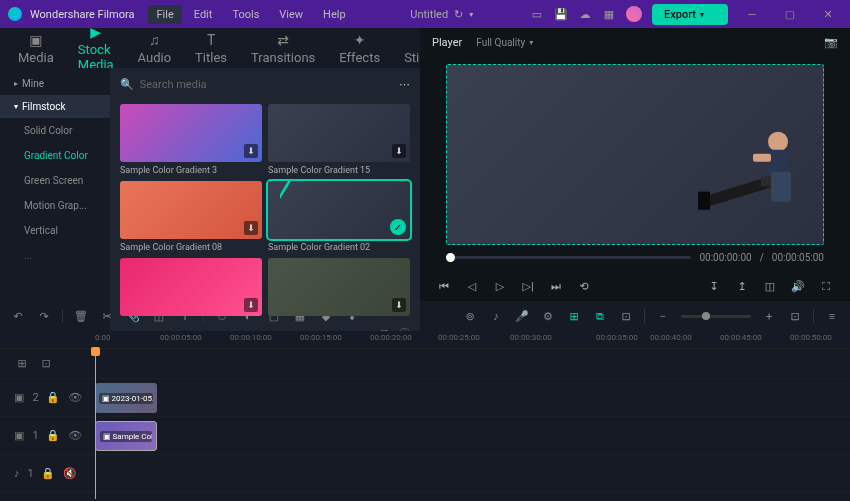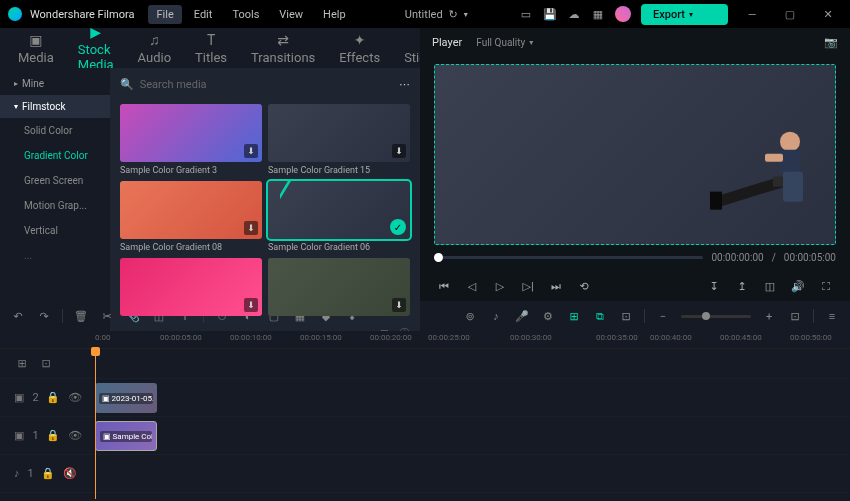--- a/index.html
+++ b/index.html
@@ -1,25 +1,25 @@
 <!DOCTYPE html>
 <html><head>
 <meta charset="utf-8">
 <style>
 *{margin:0;padding:0;box-sizing:border-box;font-family:-apple-system,BlinkMacSystemFont,"Segoe UI",Roboto,sans-serif;}
 body{background:#0f1419;color:#ccc;font-size:11px;overflow:hidden;width:850px;height:501px;}
-.titlebar{height:28px;background:#000000;display:flex;align-items:center;padding:0 8px;gap:4px;}
+.titlebar{height:28px;background:#4c1d95;display:flex;align-items:center;padding:0 8px;gap:4px;}
 .logo{width:14px;height:14px;border-radius:50%;background:linear-gradient(135deg,#00d4aa,#00a8ff);margin-right:4px;}
 .app-name{font-size:11px;color:#ddd;margin-right:10px;}
 .menu-item{padding:3px 8px;color:#bbb;cursor:pointer;border-radius:3px;}
 .menu-item.active{background:#2a3140;}
 .titlebar-center{flex:1;display:flex;justify-content:center;align-items:center;gap:6px;color:#aaa;}
 .titlebar-right{display:flex;align-items:center;gap:10px;}
 .tb-icon{width:14px;height:14px;display:flex;align-items:center;justify-content:center;color:#999;cursor:pointer;}
-.export-btn{background:#00d4aa;color:#0a0f14;padding:4px 35px 4px 12px;border-radius:4px;font-size:11px;font-weight:500;cursor:pointer;display:flex;align-items:center;gap:4px;}
+.export-btn{background:#00d4aa;color:#0a0f14;padding:4px 24px 4px 12px;border-radius:4px;font-size:11px;font-weight:500;cursor:pointer;display:flex;align-items:center;gap:4px;}
 .avatar{width:16px;height:16px;border-radius:50%;background:linear-gradient(45deg,#ff6b9d,#c86bd4);}
 .win-btn{width:28px;height:20px;display:flex;align-items:center;justify-content:center;color:#999;cursor:pointer;}
 
 .main{display:flex;height:273px;}
 .left-panel{width:420px;background:#151a24;display:flex;flex-direction:column;}
 .tabs{height:40px;display:flex;align-items:center;padding:0 8px;gap:4px;background:#151a24;}
 .tab{display:flex;flex-direction:column;align-items:center;gap:2px;padding:4px 10px;color:#888;cursor:pointer;}
 .tab.active{color:#00d4aa;}
 .tab-icon{font-size:14px;}
 .tab-label{font-size:13px;}
@@ -39,21 +39,21 @@
 .thumb-label{font-size:9px;color:#aaa;margin-top:3px;white-space:nowrap;overflow:hidden;text-overflow:ellipsis;}
 .dl-icon{position:absolute;bottom:4px;right:4px;width:14px;height:14px;background:rgba(0,0,0,0.5);border-radius:2px;display:flex;align-items:center;justify-content:center;color:#ccc;font-size:9px;}
 .check{position:absolute;bottom:4px;right:4px;width:16px;height:16px;background:#00d4aa;border-radius:50%;display:flex;align-items:center;justify-content:center;color:#000;font-size:10px;}
 .content-footer{height:26px;display:flex;align-items:center;justify-content:flex-end;padding:0 10px;gap:10px;color:#666;}
 
 .right-panel{flex:1;background:#0f1419;display:flex;flex-direction:column;}
 .preview-header{height:28px;display:flex;align-items:center;padding:0 12px;gap:14px;}
 .preview-tab{color:#ddd;font-size:11px;}
 .quality{color:#888;font-size:10px;display:flex;align-items:center;gap:4px;}
 .preview-header-right{margin-left:auto;color:#888;}
-.preview-area{flex:1;padding:8px 14px;display:flex;flex-direction:column;}
+.preview-area{flex:1;padding:8px 26px;display:flex;flex-direction:column;}
 .video{flex:1;background:linear-gradient(135deg,#3a4050 0%,#2a3040 100%);border:1px dashed #00d4aa;border-radius:2px;position:relative;overflow:hidden;}
 .char{position:absolute;right:0;top:30%;width:140px;height:70%;}
 .char svg{width:100%;height:100%;}
 .scrub{height:18px;display:flex;align-items:center;gap:8px;padding-top:6px;}
 .scrub-track{flex:1;height:3px;background:#2a3140;border-radius:2px;position:relative;}
 .scrub-dot{position:absolute;left:0;top:-3px;width:9px;height:9px;background:#fff;border-radius:50%;}
 .time{font-size:10px;color:#888;}
 .controls{height:30px;display:flex;align-items:center;padding:0 14px;gap:8px;}
 .ctrl-btn{width:20px;height:20px;display:flex;align-items:center;justify-content:center;color:#aaa;cursor:pointer;}
 .ctrl-spacer{flex:1;}
@@ -196,21 +196,21 @@
           <div class="thumb">
             <div class="thumb-img g3">
                 <span class="dl-icon">⬇</span>
               </div>
             <div class="thumb-label">Sample Color Gradient 08</div>
           </div>
           <div class="thumb selected">
             <div class="thumb-img g2">
                 <span class="check">✓</span>
               </div>
-            <div class="thumb-label">Sample Color Gradient 06</div>
+            <div class="thumb-label">Sample Color Gradient 02</div>
           </div>
           <div class="thumb">
             <div class="thumb-img g4">
                 <span class="dl-icon">⬇</span>
               </div>
           </div>
           <div class="thumb">
             <div class="thumb-img g5">
                 <span class="dl-icon">⬇</span>
               </div>
@@ -307,21 +307,21 @@
     <span class="tl-icon">⊡</span>
     <div class="tl-sep"></div>
     <span class="tl-icon">≡</span>
   </div>
   <div class="ruler">
     <span class="ruler-tick" style="left:95px">0:00</span>
     <span class="ruler-tick" style="left:160px">00:00:05:00</span>
     <span class="ruler-tick" style="left:230px">00:00:10:00</span>
     <span class="ruler-tick" style="left:300px">00:00:15:00</span>
     <span class="ruler-tick" style="left:370px">00:00:20:00</span>
-    <span class="ruler-tick" style="left:428px">00:00:25:00</span>
+    <span class="ruler-tick" style="left:438px">00:00:25:00</span>
     <span class="ruler-tick" style="left:510px">00:00:30:00</span>
     <span class="ruler-tick" style="left:596px">00:00:35:00</span>
     <span class="ruler-tick" style="left:650px">00:00:40:00</span>
     <span class="ruler-tick" style="left:720px">00:00:45:00</span>
     <span class="ruler-tick" style="left:790px">00:00:50:00</span>
   </div>
   <div class="tracks">
     <div class="playhead"></div>
     <div class="track first">
       <div class="track-head">

